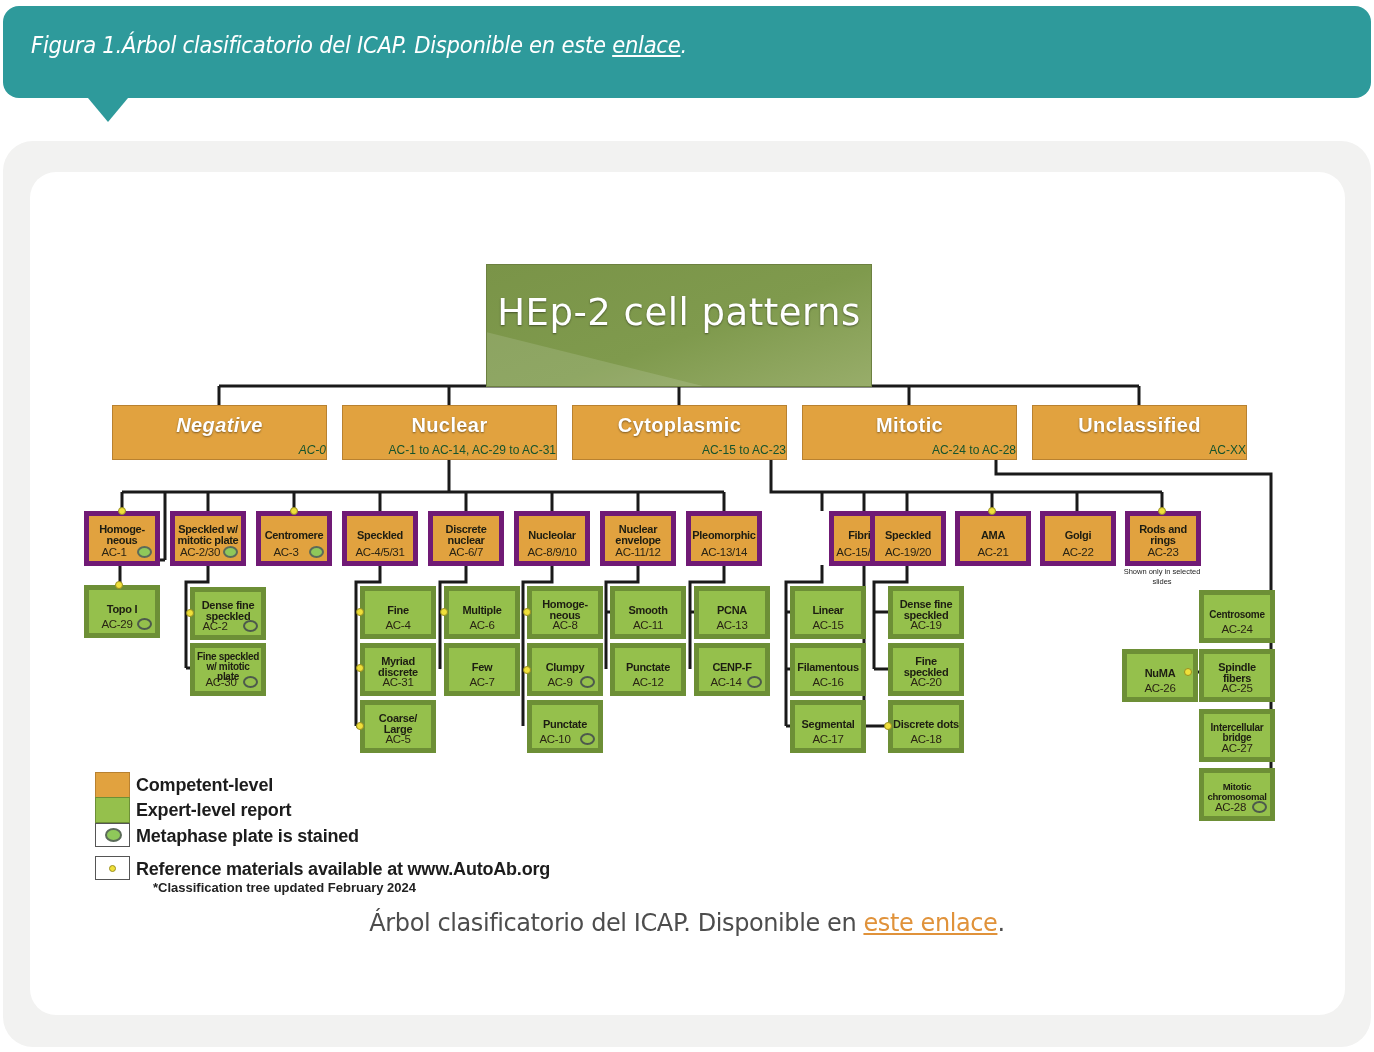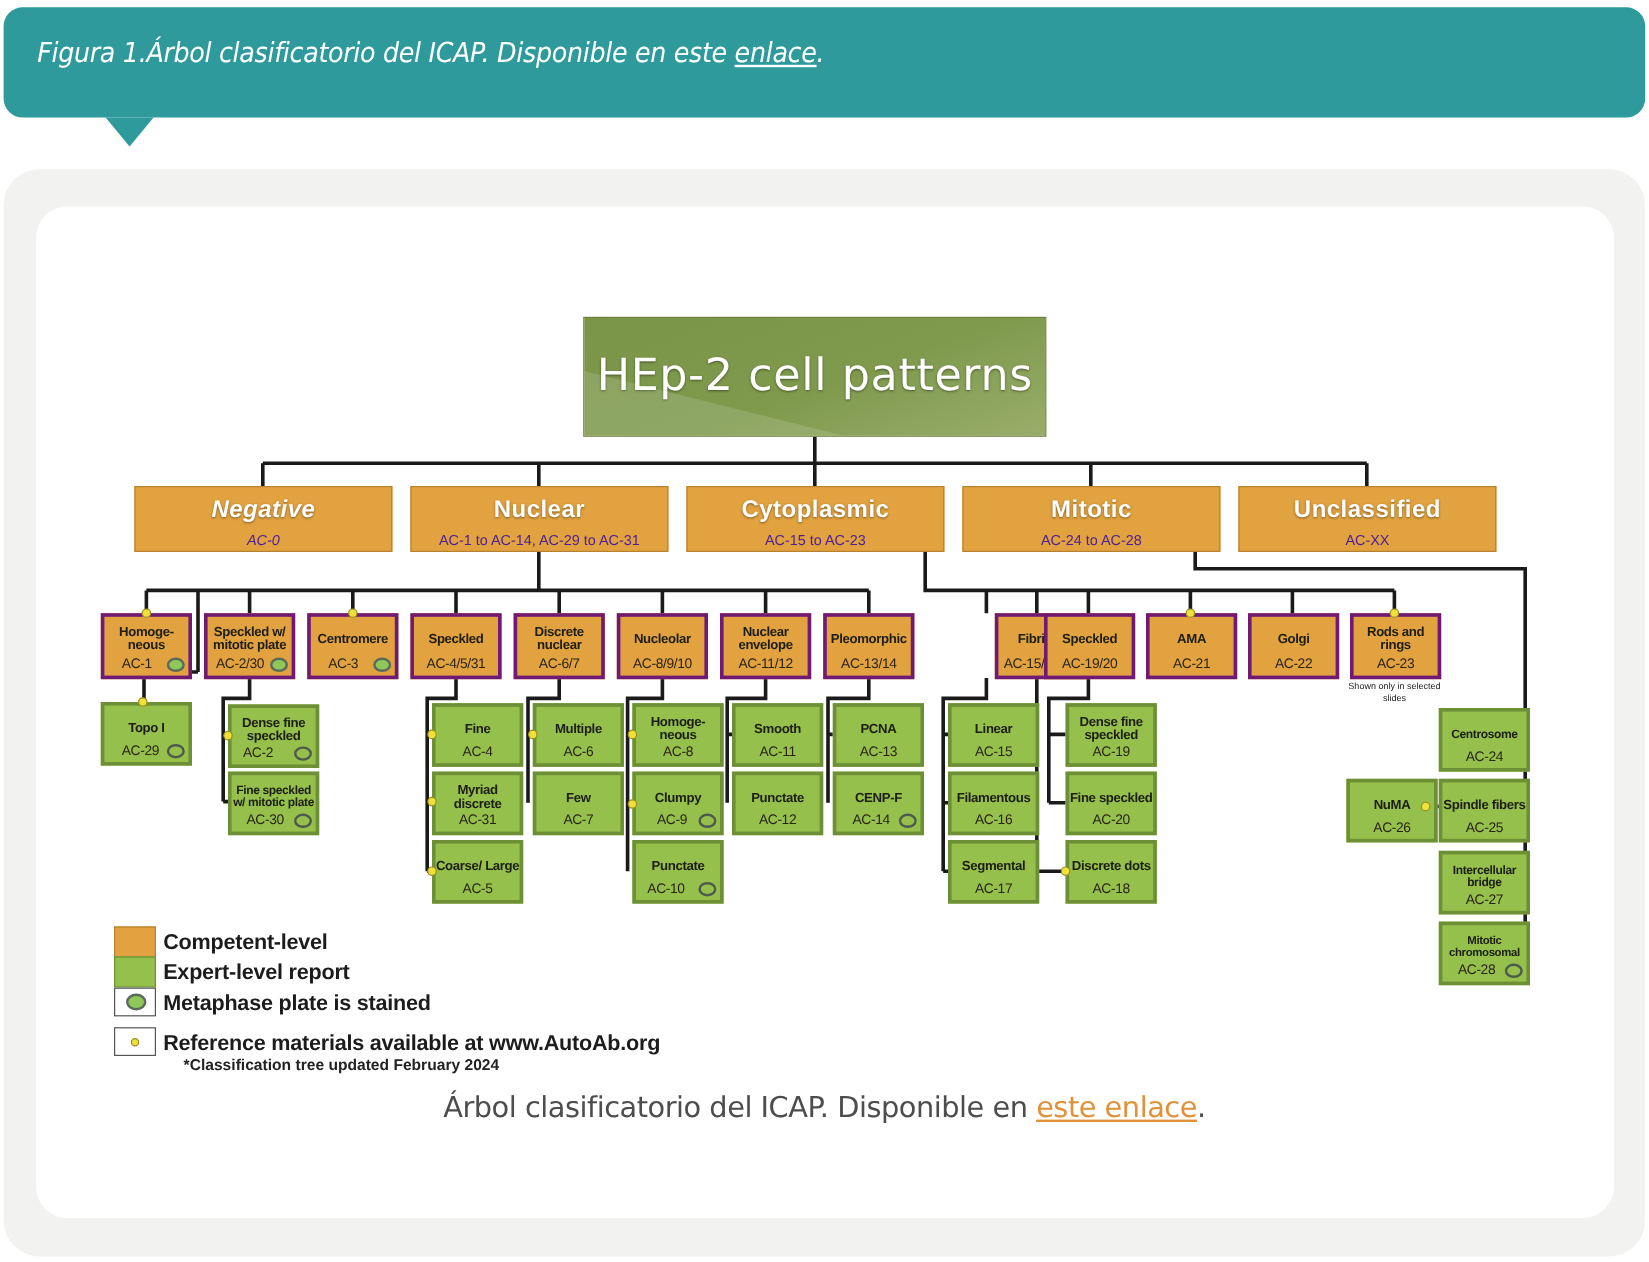--- a/index.html
+++ b/index.html
@@ -29,21 +29,21 @@
   }
   .inner-card {
     position: absolute; left: 30px; top: 172px; width: 1315px; height: 843px;
     background: #ffffff; border-radius: 26px;
   }
 
   .diagram { position: absolute; left: 0; top: 0; width: 1374px; height: 1052px; }
   .diagram svg.lines { position: absolute; left: 0; top: 0; }
 
   .root-box {
-    position: absolute; left: 486px; top: 264px; width: 386px; height: 100px;
+    position: absolute; left: 486px; top: 264px; width: 386px; height: 123px;
     background: linear-gradient(160deg, #7a9448 0%, #7f9a4d 55%, #98ad6a 100%);
     border: 1px solid #6c8040; overflow: hidden;
   }
   .root-box::after {
     content: ""; position: absolute; left: -40px; bottom: -60px; width: 260px; height: 90px;
     background: rgba(255,255,255,0.13); transform: rotate(14deg);
   }
   .root-label {
     position: absolute; left: 0; right: 0; top: 26px; text-align: center;
     color: #ffffff; font-size: 37px; font-family: "DejaVu Sans", sans-serif;
@@ -53,27 +53,27 @@
   .cat-box {
     position: absolute; width: 215px; height: 55px; background: #e1a23f;
     border: 1px solid #b88130;
   }
   .cat-title {
     position: absolute; left: 0; right: 0; top: 8px; text-align: center;
     color: #ffffff; font-size: 20px; font-weight: bold; font-family: "Liberation Sans", sans-serif;
     text-shadow: 0 1px 2px rgba(0,0,0,0.45); letter-spacing: 0.4px;
   }
   .cat-sub {
-    position: absolute; left: 0; right: 0; top: 37px; text-align: center;
-    color: #4c1d95; font-size: 12px; font-family: "Liberation Sans", sans-serif;
+    position: absolute; left: 0; right: 0; top: 37px; text-align: right;
+    color: #14532d; font-size: 12px; font-family: "Liberation Sans", sans-serif;
   }
 
   .pat {
     position: absolute; width: 76px; height: 55px; background: #e1a23f;
-    border: 3px solid #701a75;
+    border: 5px solid #701a75;
   }
   .pat.green { background: #95c04c; border-color: #6d8f36; height: 53px; }
   .pat-name {
     position: absolute; left: 0; right: 0; top: 4px; height: 30px;
     display: flex; align-items: center; justify-content: center; text-align: center;
     color: #1d1d12; font-size: 11px; font-weight: bold; line-height: 11px;
     font-family: "Liberation Sans", sans-serif; letter-spacing: -0.3px;
   }
   .pat-code {
     position: absolute; left: 0; right: 0; bottom: 3px; text-align: center;

